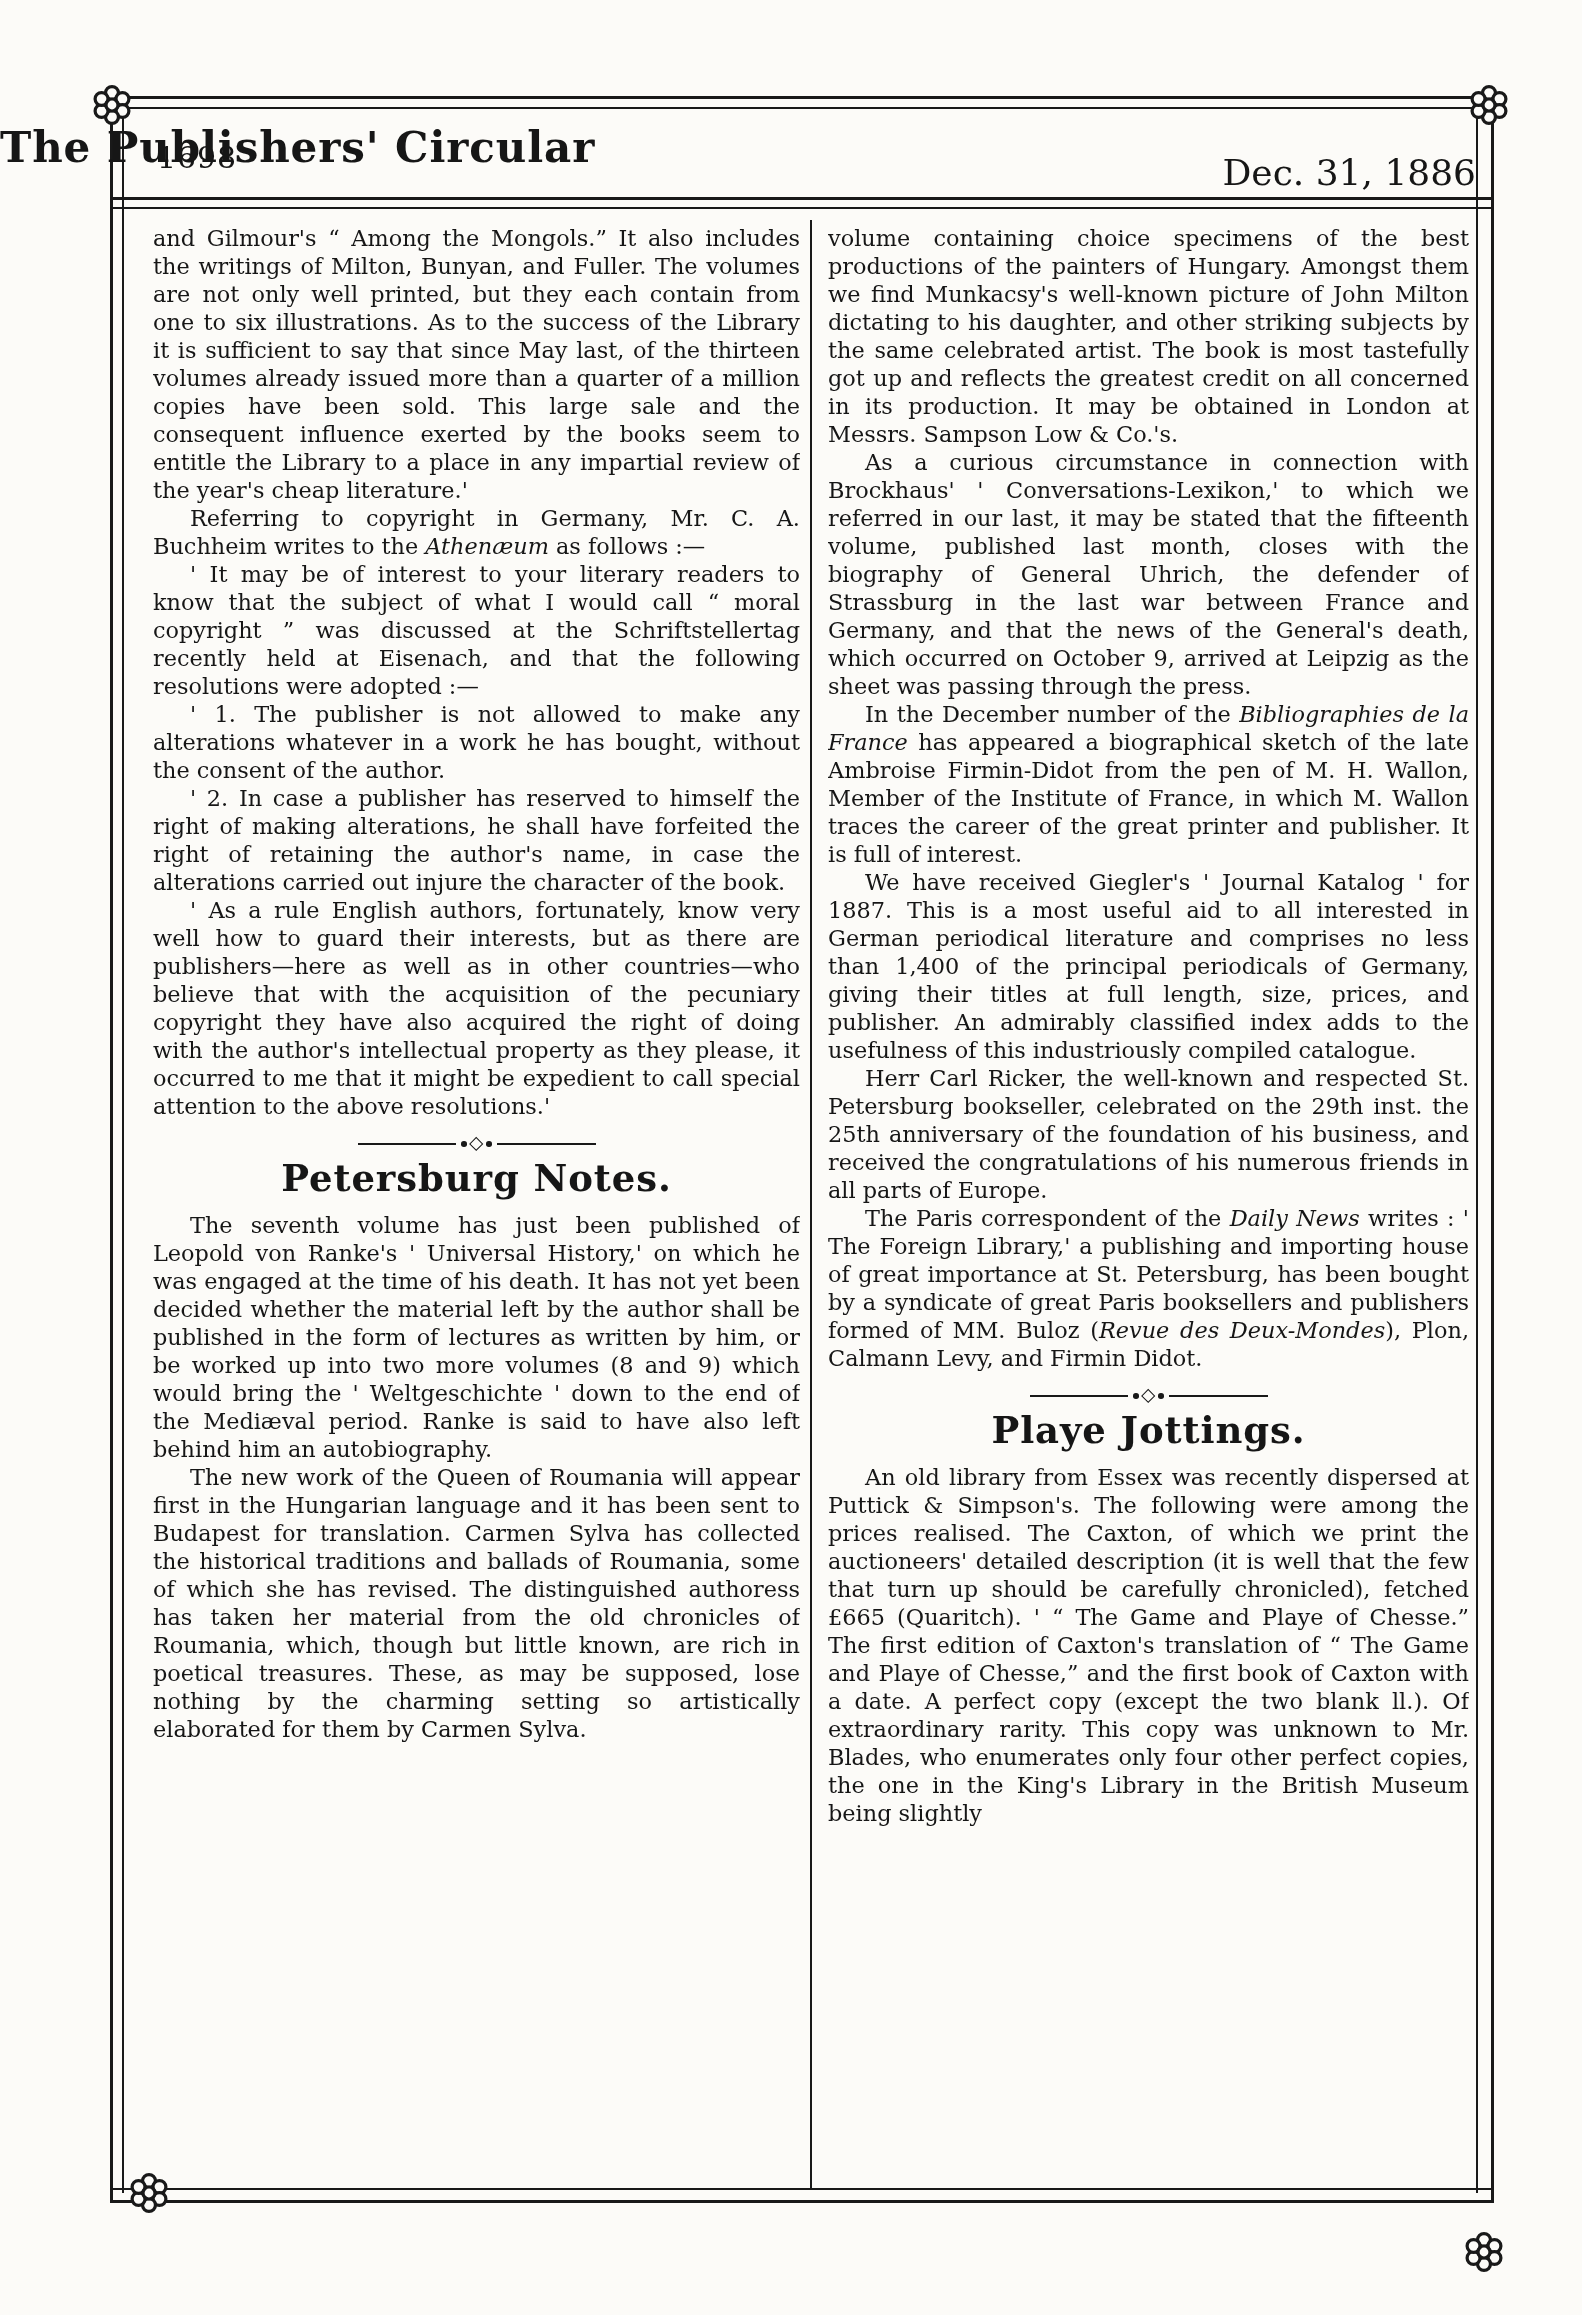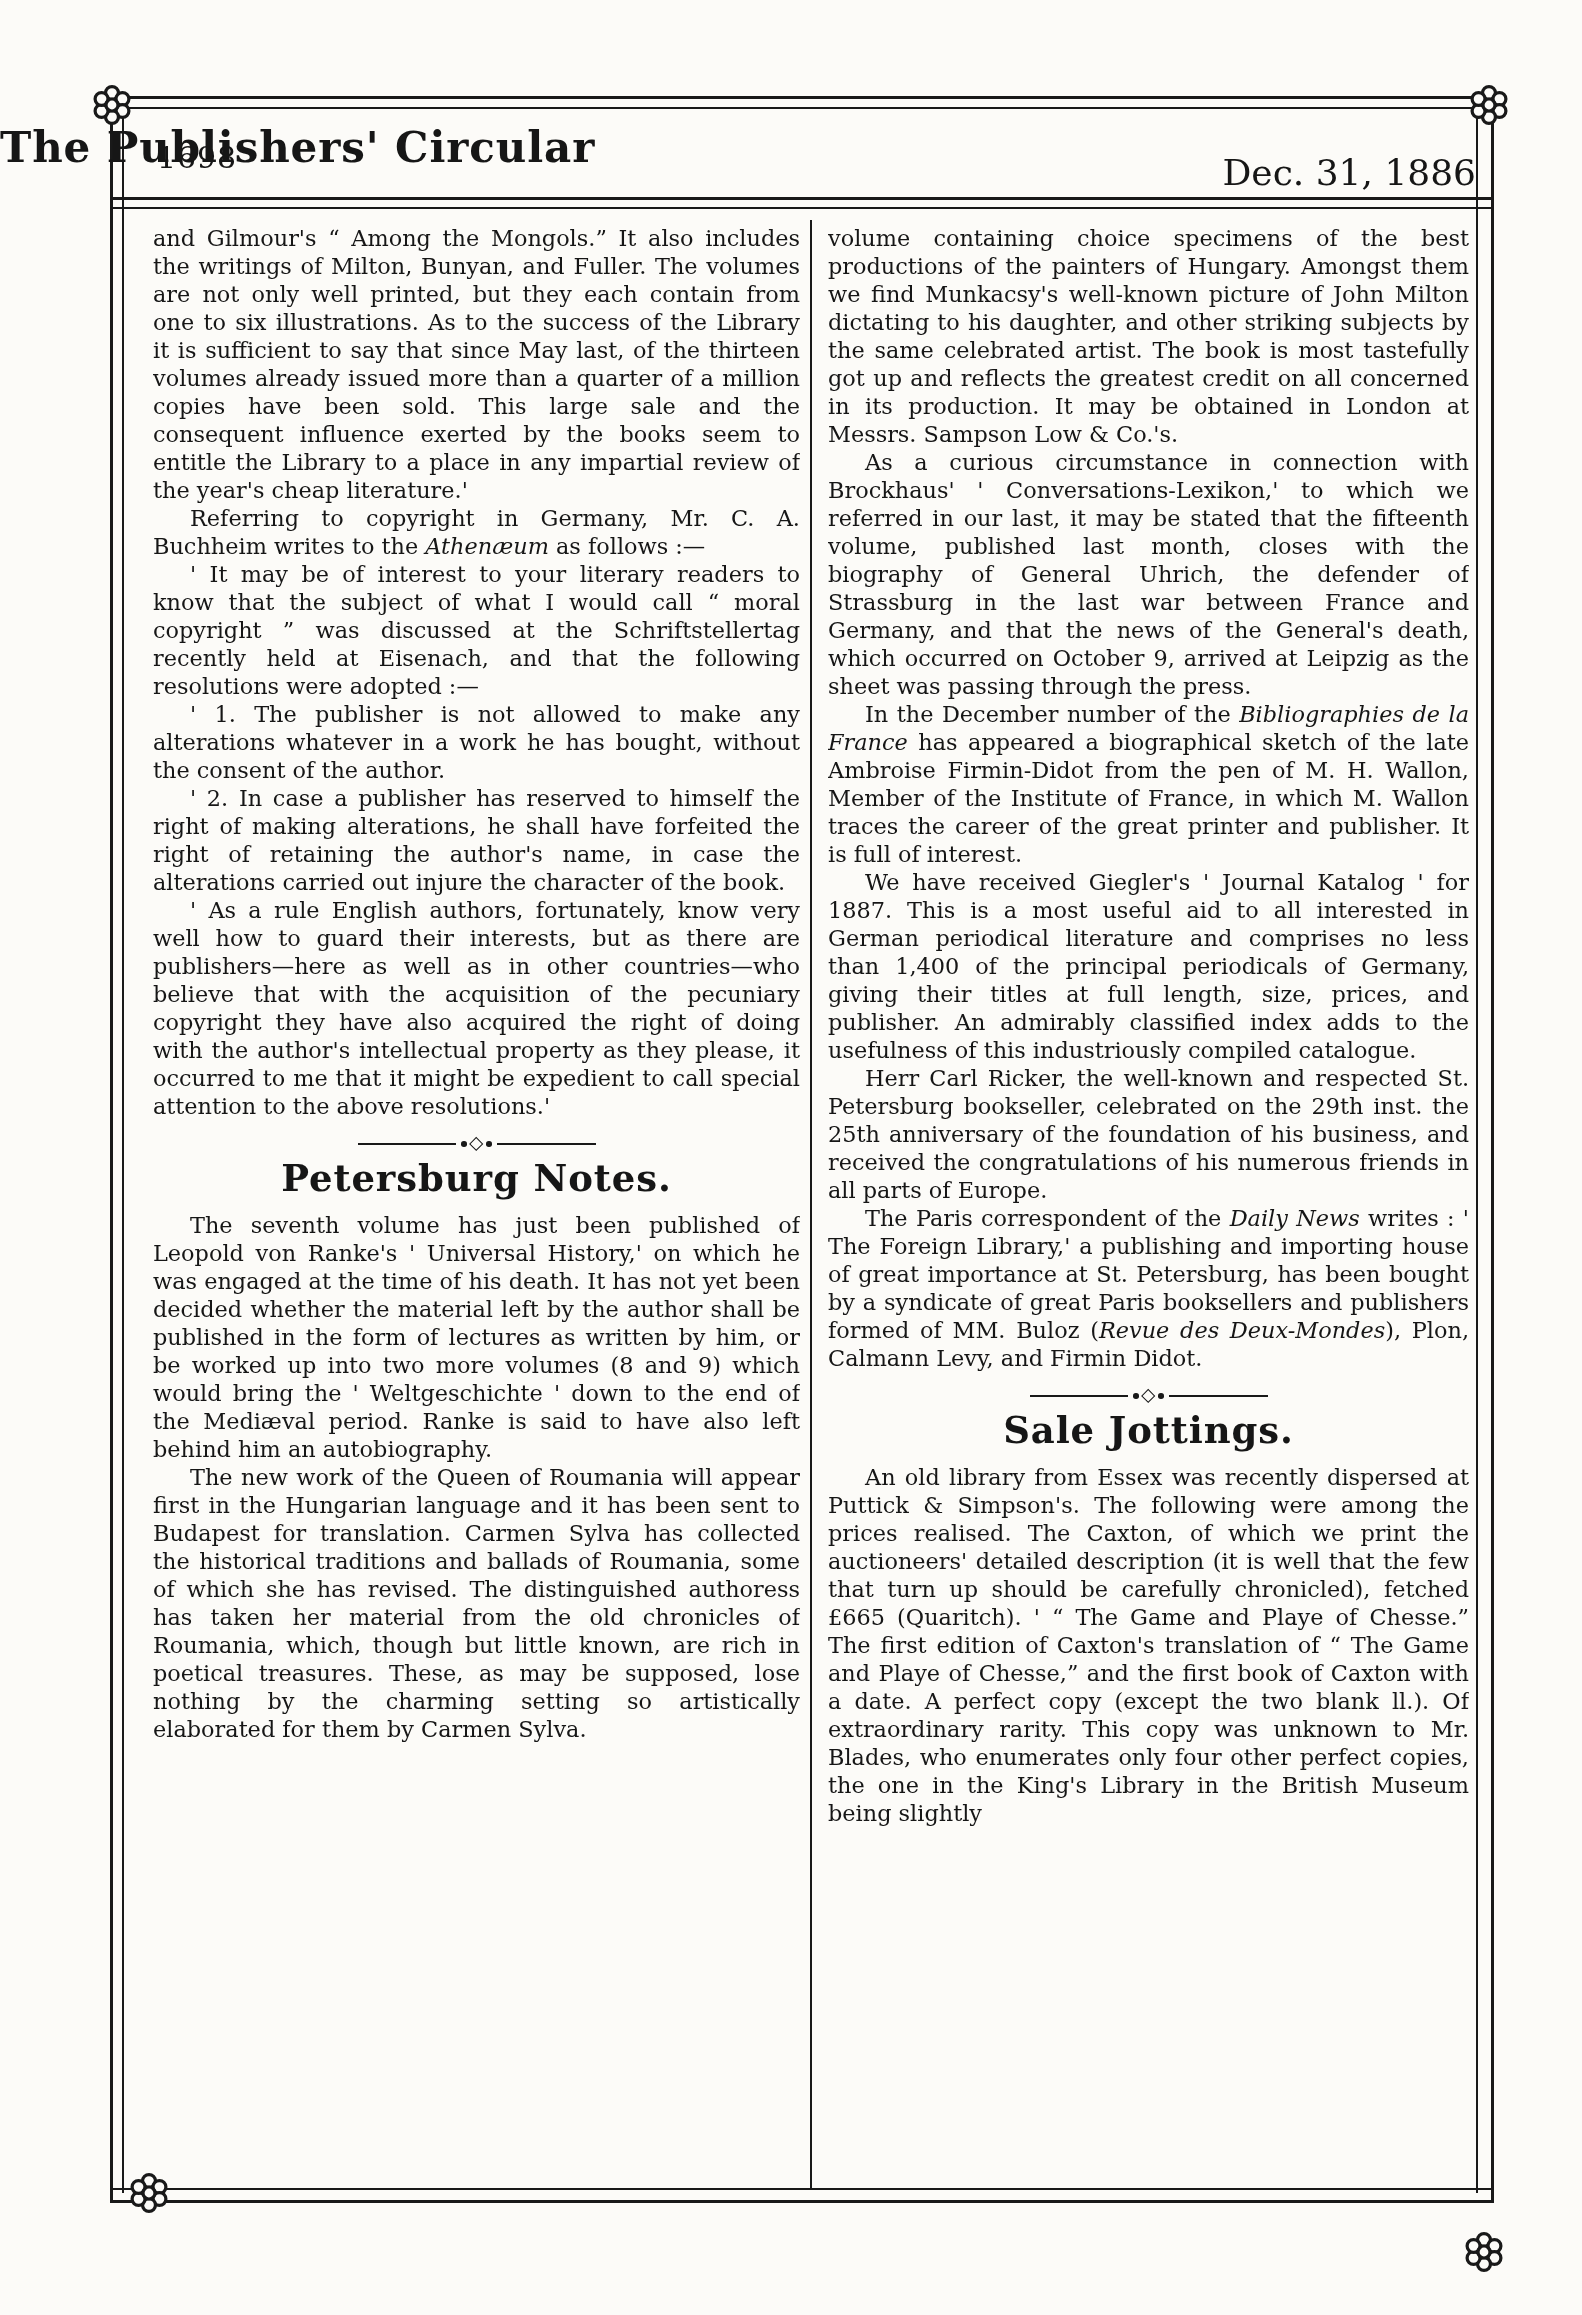--- a/index.html
+++ b/index.html
@@ -145,19 +145,19 @@
     <p><span>We have received Giegler's ' Journal Katalog ' for 1887. This is a most useful aid to all interested in German periodical literature and comprises no less than 1,400 of the principal periodicals of Germany, giving their titles at full length, size, prices, and publisher. An admirably classified index adds to the usefulness of this industriously compiled catalogue.</span></p>
     <p><span>Herr Carl Ricker, the well-known and respected St. Petersburg bookseller, celebrated on the 29th inst. the 25th anniversary of the foundation of his business, and received the congratulations of his numerous friends in all parts of Europe.</span></p>
     <p><span>The Paris correspondent of the </span><span style="font-style: italic;">Daily News</span><span> writes : ' The Foreign Library,' a publishing and importing house of great importance at St. Petersburg, has been bought by a syndicate of great Paris booksellers and publishers formed of MM. Buloz (</span><span style="font-style: italic;">Revue des Deux-Mondes</span><span>), Plon, Calmann Levy, and Firmin Didot.</span></p>
 
     <div class="divider">
       <span class="dot"></span>
       <span class="diamond"></span>
       <span class="dot"></span>
     </div>
 
-    <h2 class="section-head">Sale Jottings.</h2>
+    <h2 class="section-head">Playe Jottings.</h2>
 
     <p><span>An old library from Essex was recently dispersed at Puttick &amp; Simpson's. The following were among the prices realised. The Caxton, of which we print the auctioneers' detailed description (it is well that the few that turn up should be carefully chronicled), fetched £665 (Quaritch). ' “ The Game and Playe of Chesse.” The first edition of Caxton's translation of “ The Game and Playe of Chesse,” and the first book of Caxton with a date. A perfect copy (except the two blank ll.). Of extraordinary rarity. This copy was unknown to Mr. Blades, who enumerates only four other perfect copies, the one in the King's Library in the British Museum being slightly</span></p>
   </div>
 
 </div>
 
 
 </body></html>

